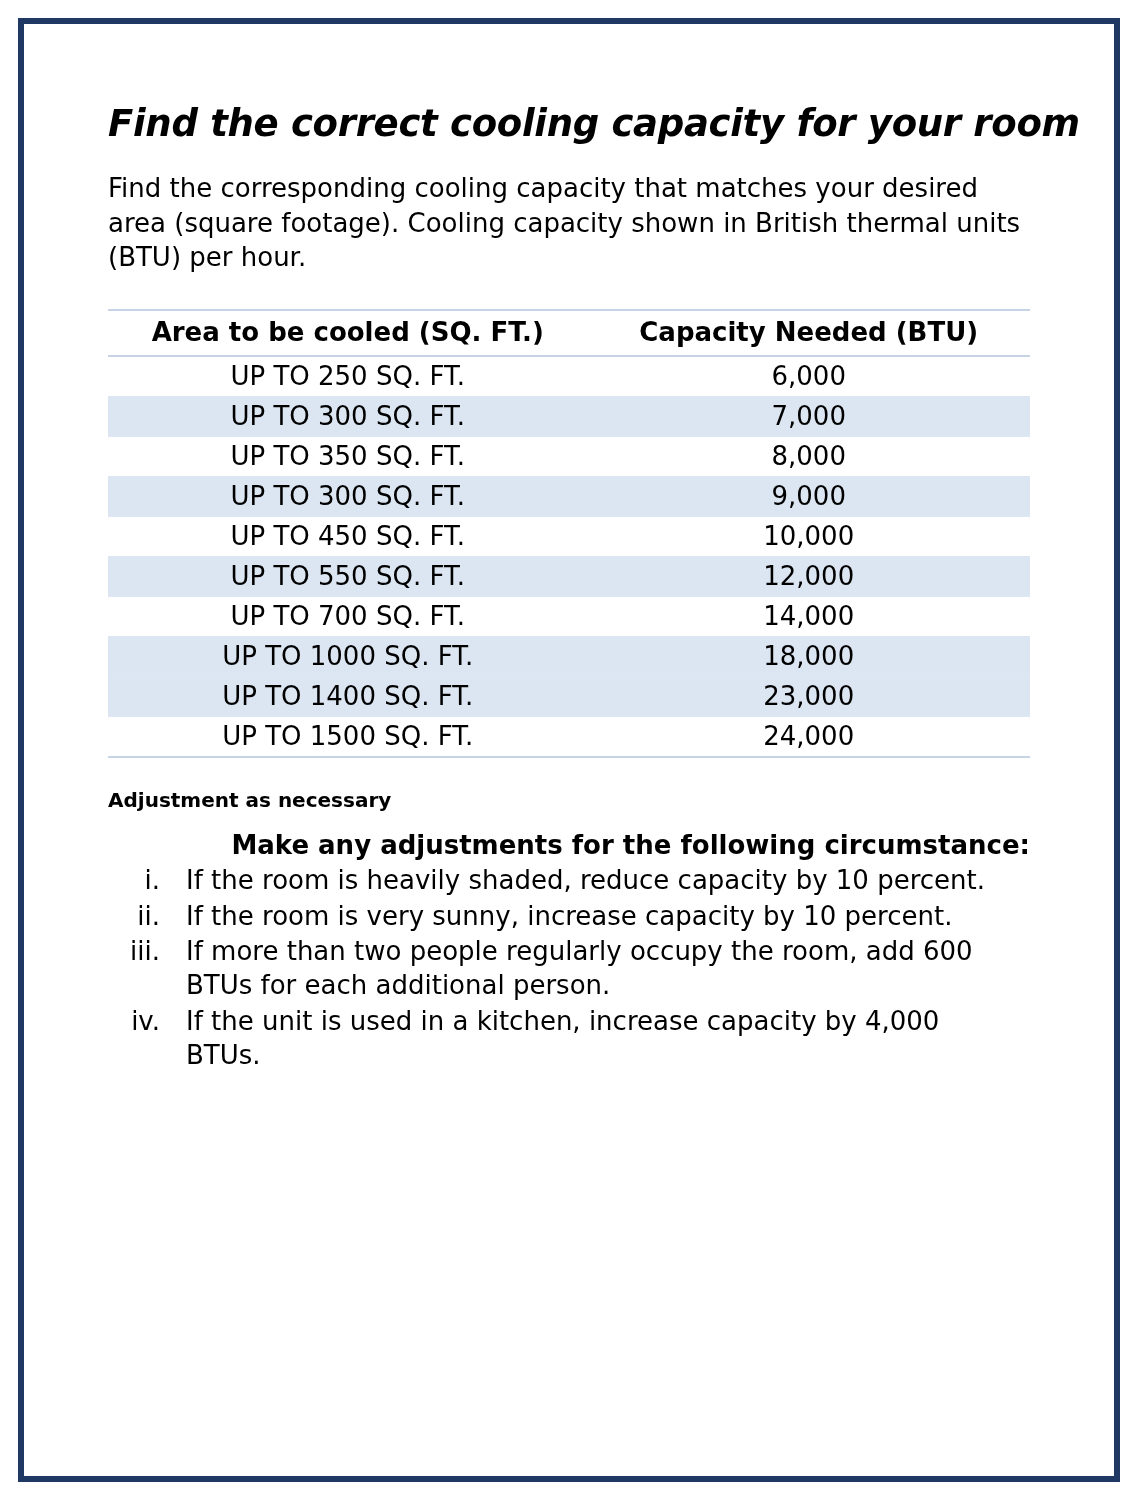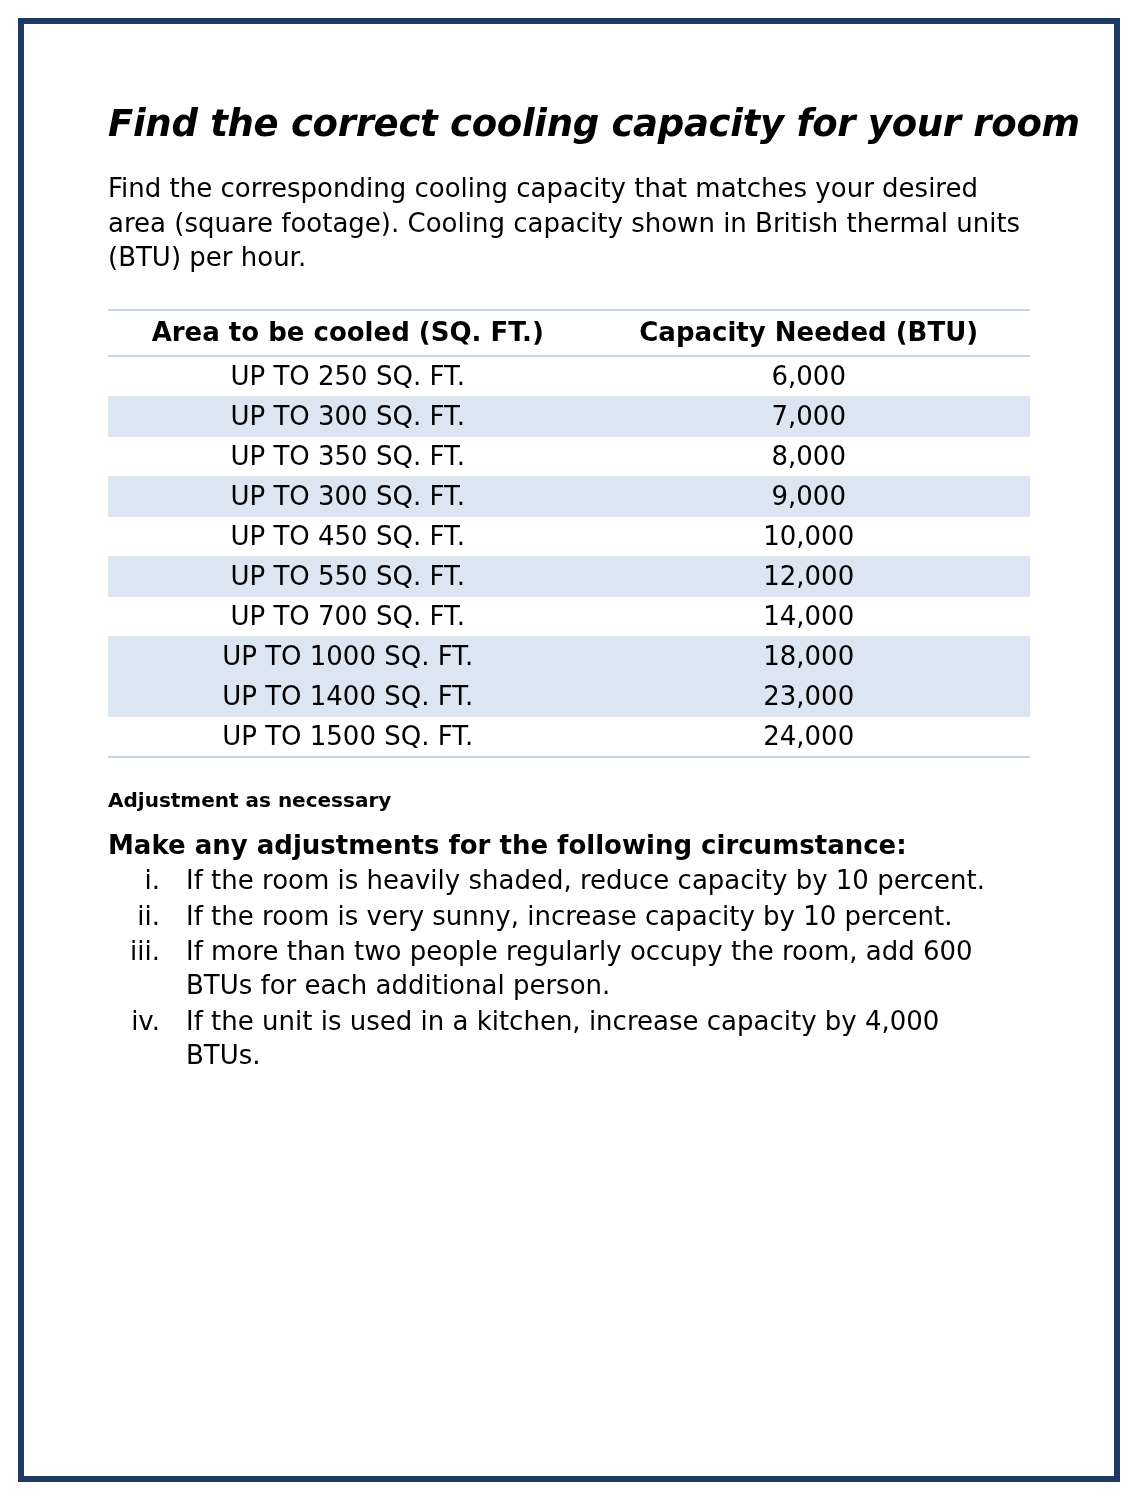--- a/index.html
+++ b/index.html
@@ -77,20 +77,21 @@
     font-size: 20px;
     font-weight: bold;
     margin: 30px 0 18px 0;
     color: #000000;
   }
   p.lead {
     font-size: 26px;
     font-weight: bold;
     margin: 0 0 4px 0;
     color: #000000;
+    text-align: right;
   }
   ol.adjust {
     margin: 0;
     padding: 0;
     list-style: none;
     font-size: 26px;
     color: #000000;
   }
   ol.adjust li {
     display: flex;

